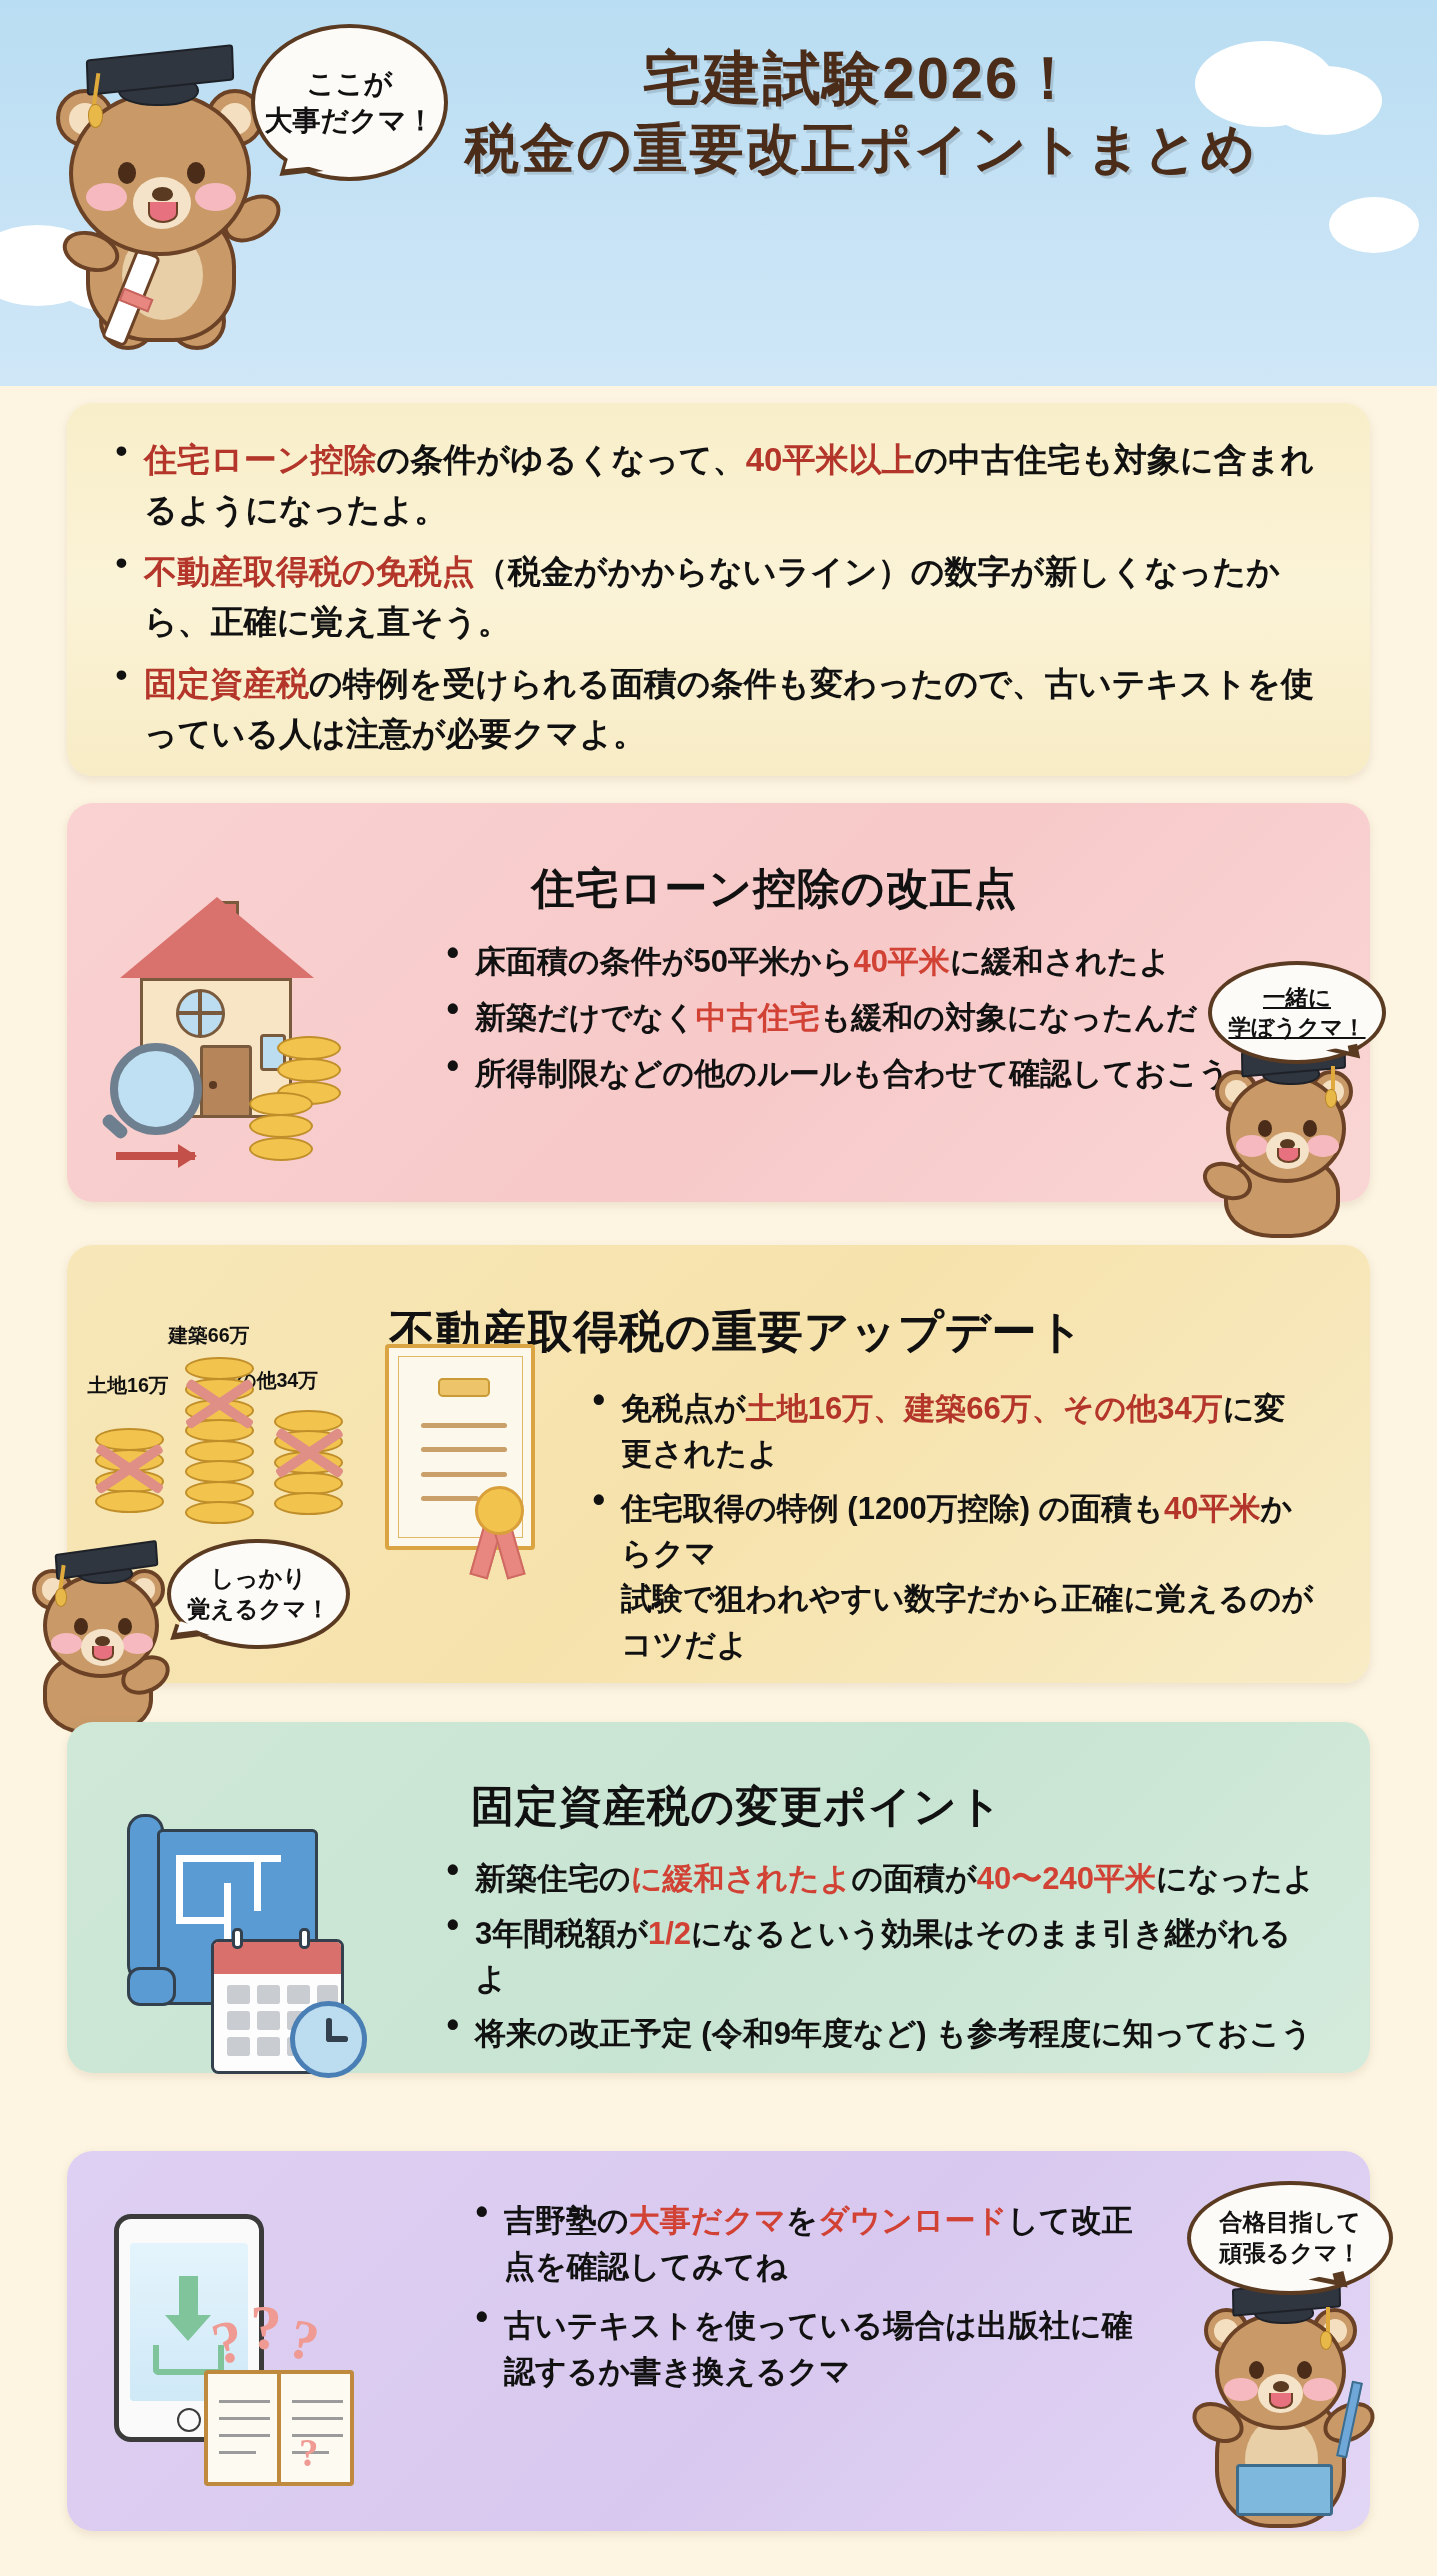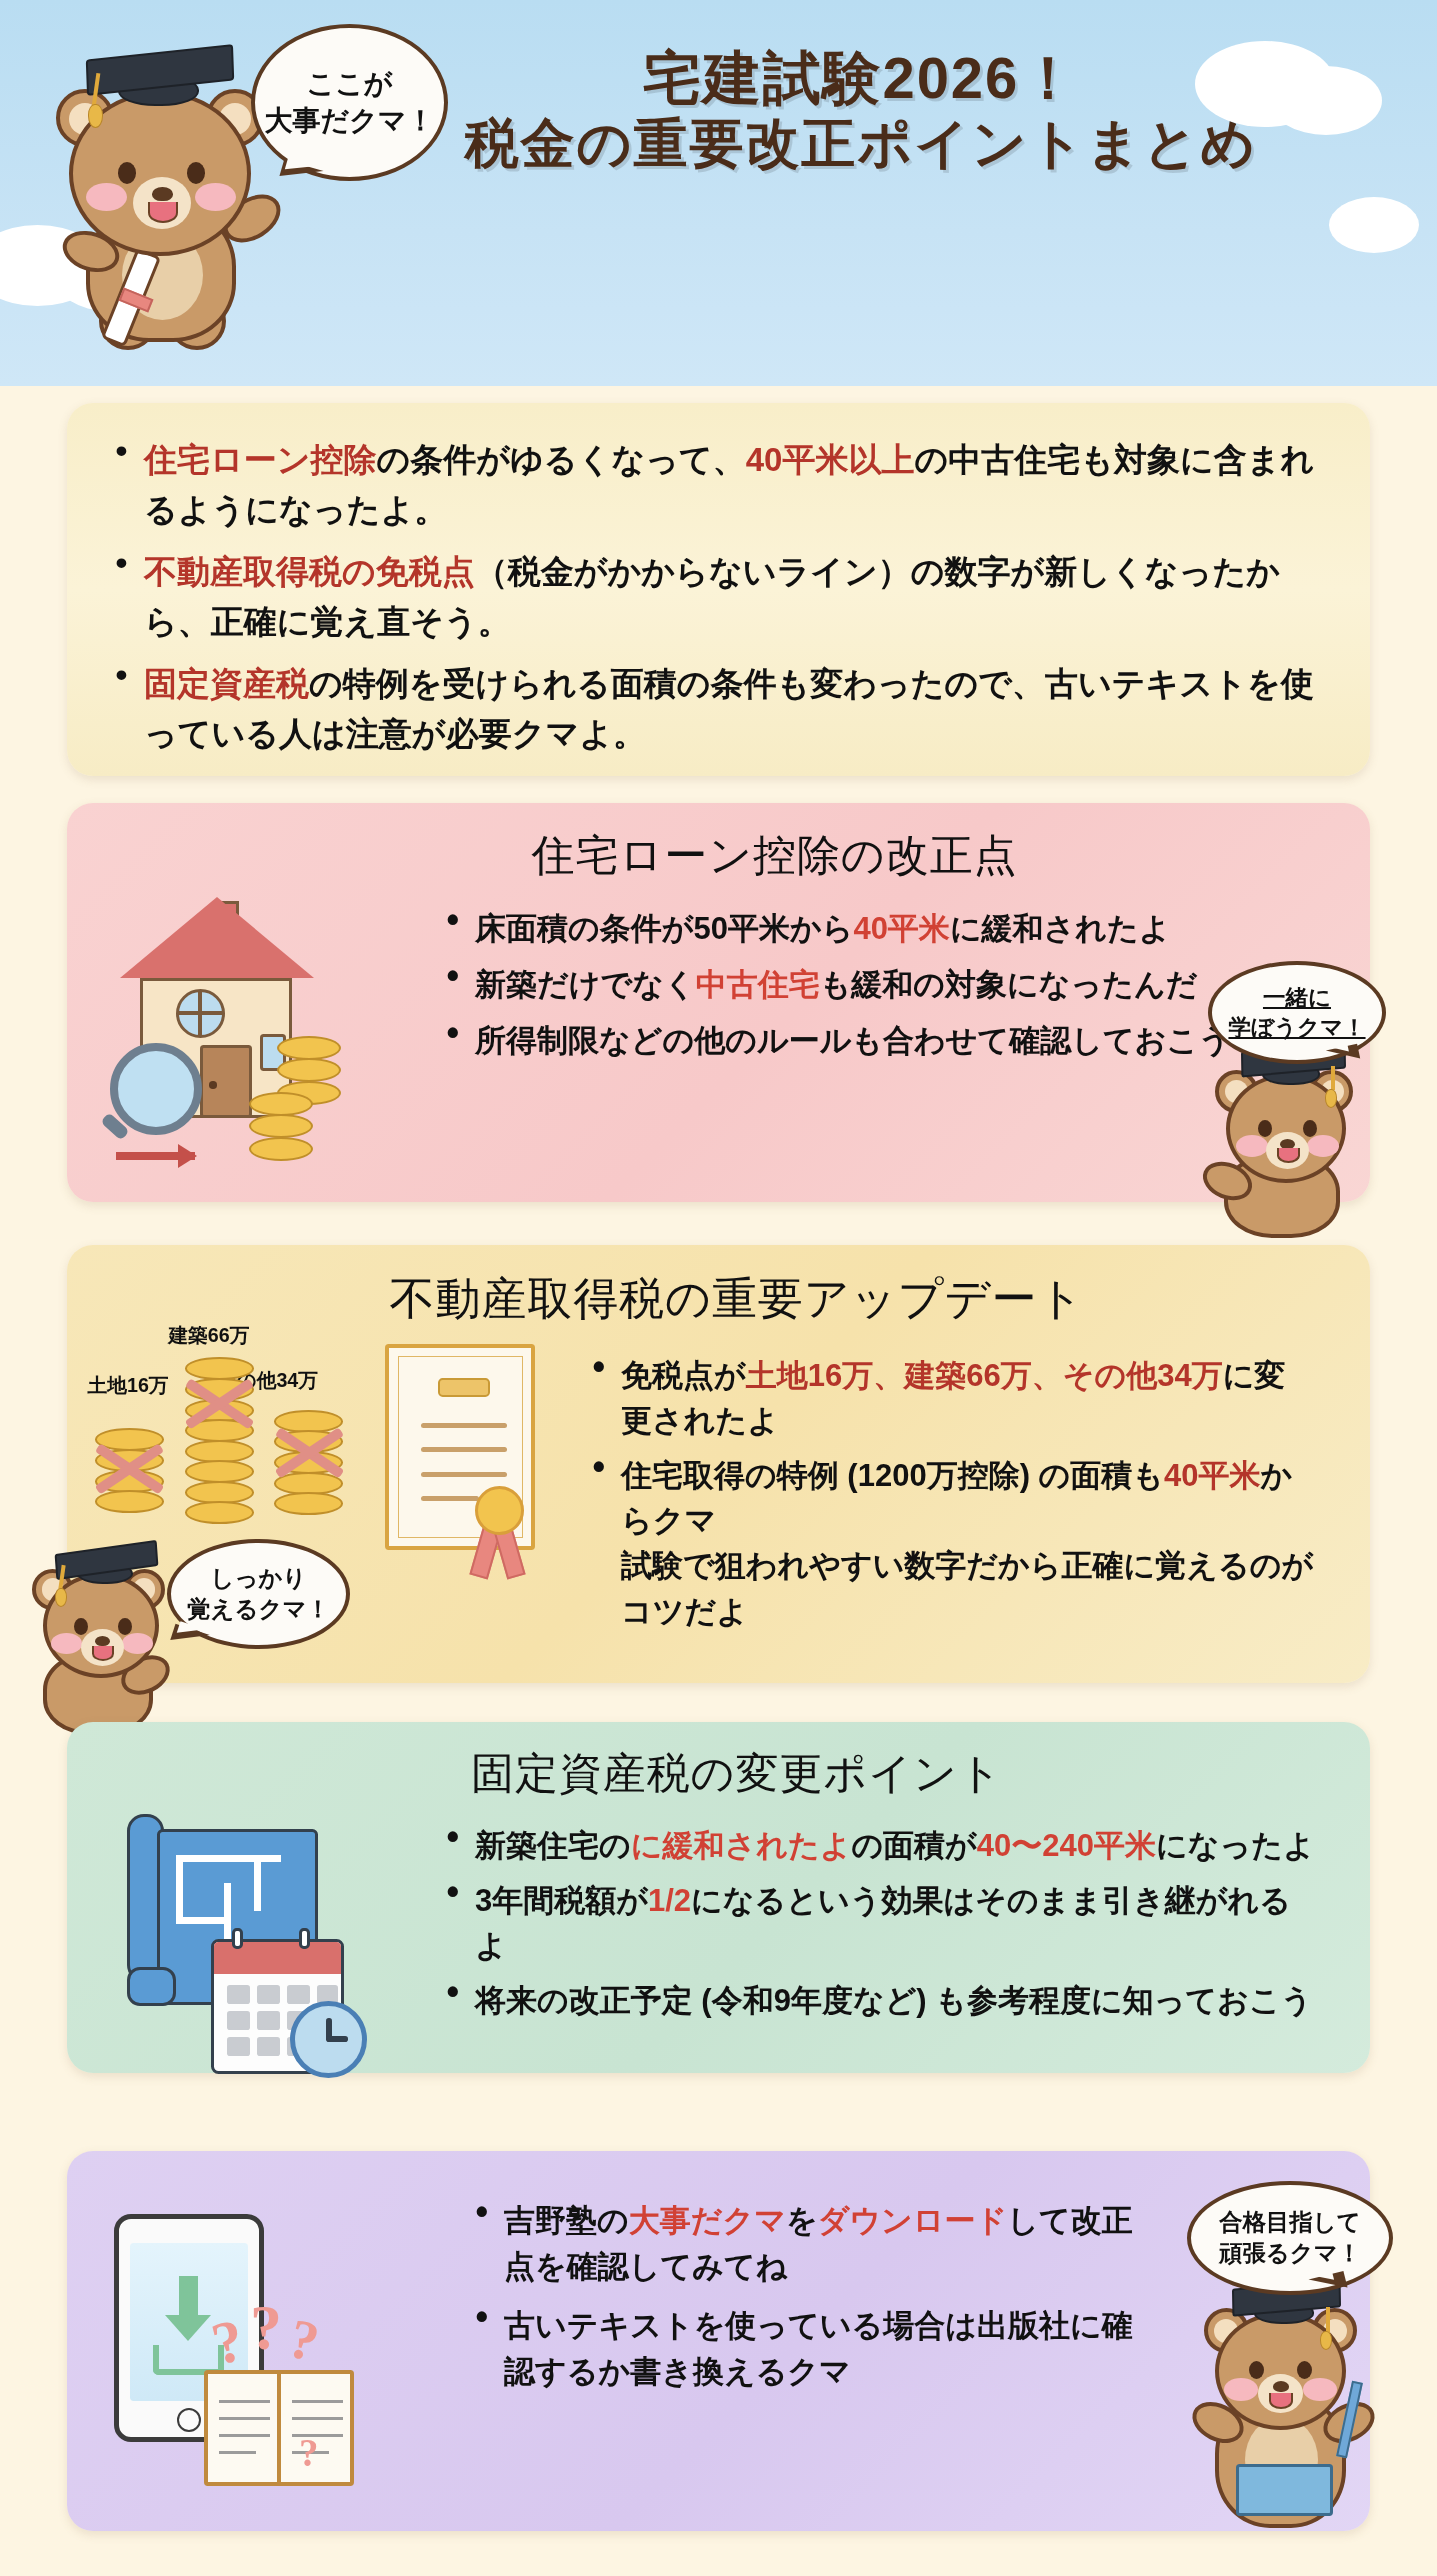--- a/index.html
+++ b/index.html
@@ -31,21 +31,21 @@
   }
   .title-line {
     color:#4a2c19;
     font-weight:bold;
     letter-spacing:1.9px;
     text-shadow:2.8px 2.8px 0 rgba(0,0,0,0.12);
     line-height:1.20;
   }
   .tl1 { font-size:58px; }
   .tl2 { font-size:54px; margin-top:3.7px; }
-  .tl3 { font-size:54px; margin-top:3.7px;font-family:Liberation Mono, monospace; }
+  .tl3 { font-size:54px; margin-top:3.7px; }
 
   
   .bear { position:absolute; }
   .bear .head {
     position:absolute; border-radius:50%;
     background:#c99a68; border:4.7px solid #6b4226;
   }
   .bear .ear {
     position:absolute; border-radius:50%;
     background:#c99a68; border:4.7px solid #6b4226;
@@ -109,22 +109,23 @@
     line-height:1.32;
   }
 
   
   .card {
     position:absolute; left:67px; width:1303px;
     border-radius:26px;
     box-shadow:0 3.7px 9.4px rgba(140,120,90,0.16);
   }
   .card-title {
-    text-align:center; font-weight:normal; color:#111;
+    text-align:center; font-weight:bold; color:#111;
     letter-spacing:0.9px;
+    margin-top:33px;
   }
   ul.points { list-style:none; }
   ul.points li {
     position:relative; padding-left:34px;
     color:#111; font-weight:bold;
   }
   ul.points li:before {
     content:"•"; position:absolute; left:5.6px; top:-3.7px;
     font-size:36px; line-height:1; color:#111;
   }

